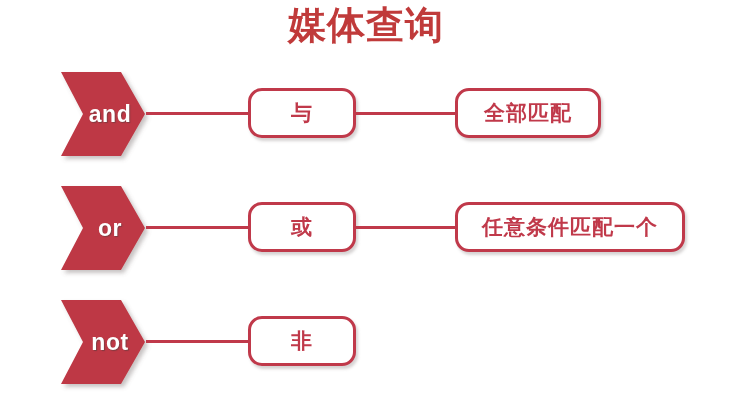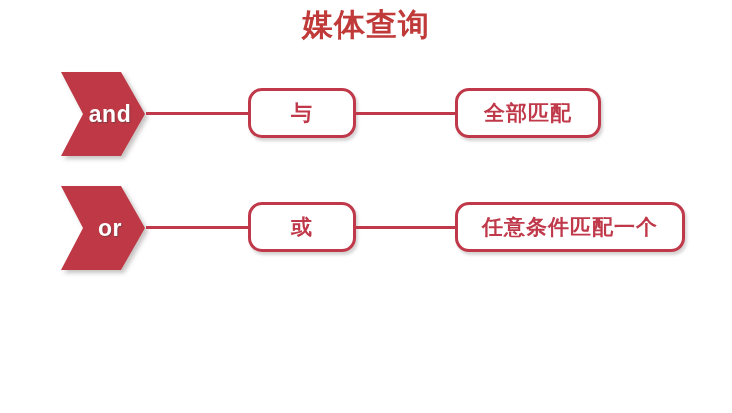--- a/index.html
+++ b/index.html
@@ -24,21 +24,21 @@
     background: #ffffff;
   }
 
   
   #title {
     position: absolute;
     left: 0;
     top: 4px;
     width: 732px;
     text-align: center;
-    font-size: 31px;
+    font-size: 38px;
     font-weight: bold;
     color: #C03A3A;
     letter-spacing: 1px;
     line-height: 42px;
     white-space: nowrap;
     user-select: none;
   }
 
   
   .row {
@@ -169,14 +169,32 @@
 
     <div class="connector conn-a"></div>
 
     <div class="node-box mid">与</div>
 
     <div class="connector conn-b"></div>
 
     <div class="node-box end-s">全部匹配</div>
   </div>
 
+  <div class="row" id="row-2">
+
+    <div class="chevron-wrap">
+      <svg class="chevron-svg" viewBox="0 0 96 88" preserveAspectRatio="none">
+        <defs>
+          <filter id="sh2" x="-30%" y="-30%" width="180%" height="180%">
+            <feDropShadow dx="3" dy="3" stdDeviation="2.2" flood-color="#6b6060" flood-opacity="0.38"></feDropShadow>
+          </filter>
+        </defs>
+        <polygon points="6,2 66,2 90,44 66,86 6,86 28,44" fill="#BE3845" filter="url(#sh2)"></polygon>
+      </svg>
+      <div class="chevron-label">not</div>
+    </div>
+
+    <div class="connector conn-a"></div>
+
+    <div class="node-box mid">非</div>
+  </div>
 
 </div>
 
 </body></html>

